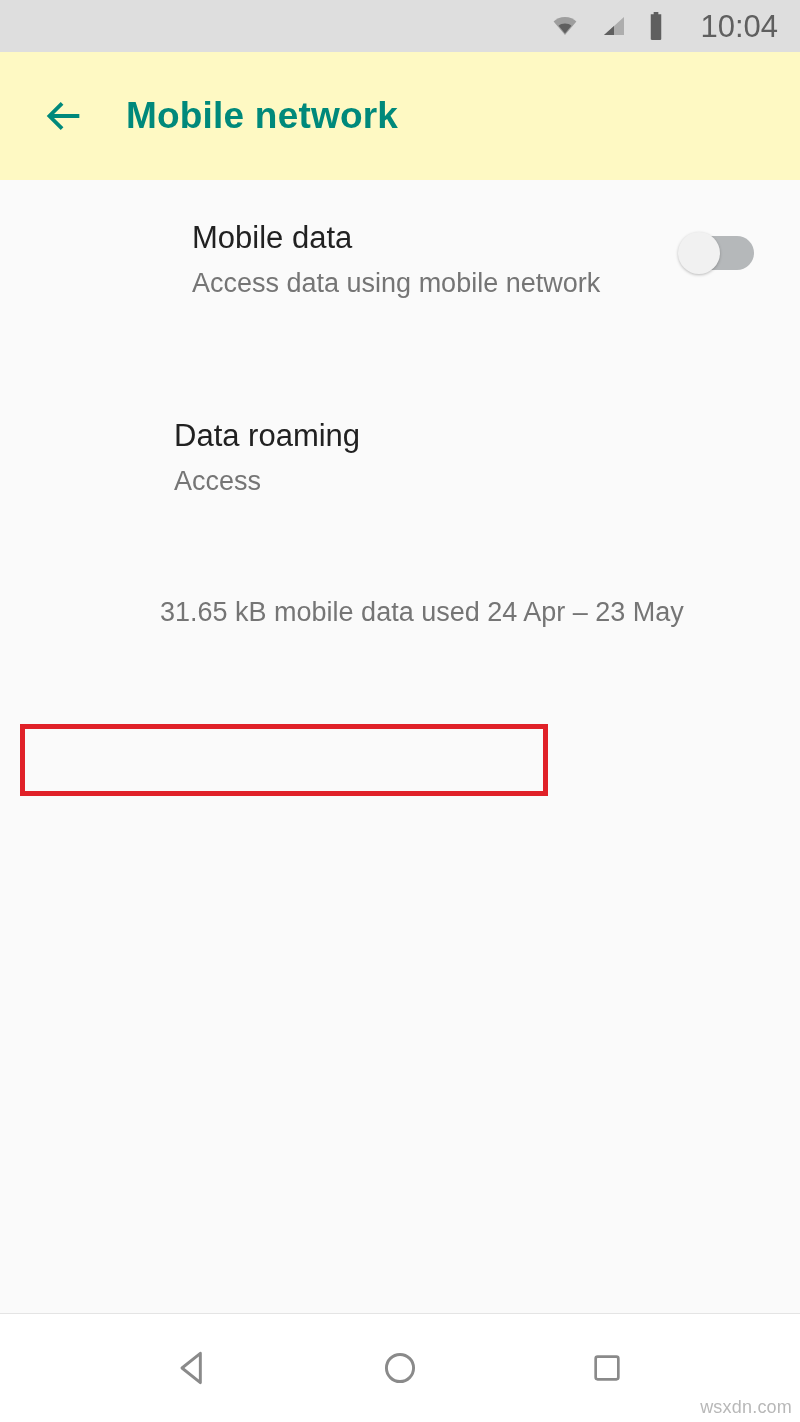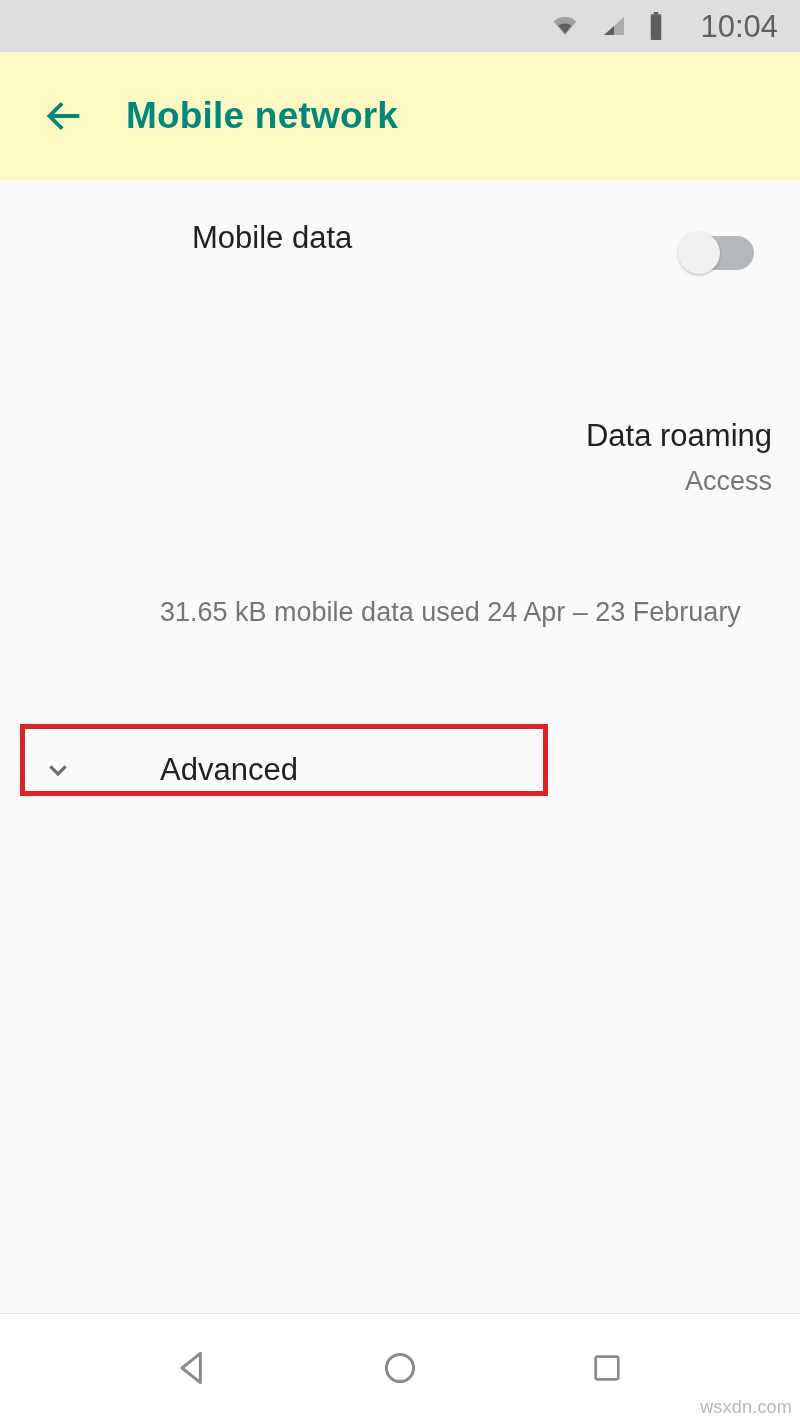--- a/index.html
+++ b/index.html
@@ -106,21 +106,21 @@
   .pref-summary {
     font-size: 27px;
     color: #757575;
     line-height: 1.28;
     margin-top: 13px;
     letter-spacing: 0px;
   }
 
   
   #row-mobile-data { position: absolute; top: 42px; left: 0; right: 16px; margin-left: 32px; }
-  #row-data-roaming { position: absolute; top: 240px; left: 14px; right: 0; text-align: right; }
+  #row-data-roaming { position: absolute; top: 240px; left: 14px; right: 0; }
   #row-data-usage { position: absolute; top: 402px; left: 0; right: 0; }
 
   
   .switch {
     width: 78px;
     height: 40px;
     position: relative;
     flex: 0 0 auto;
     margin-top: 10px;
     margin-left: 20px;
@@ -249,48 +249,41 @@
     </svg>
   </div>
   <div class="app-title">Mobile network</div>
 </div>
 
 <div class="content">
 
   <div class="pref-row" id="row-mobile-data">
     <div class="pref-text">
       <div class="pref-title">Mobile data</div>
+      <div class="pref-summary">Access data using mobile network</div>
     </div>
     <div class="switch">
       <div class="track"></div>
       <div class="knob"></div>
     </div>
   </div>
 
   <div class="pref-row" id="row-data-roaming">
     <div class="pref-text">
       <div class="pref-title">Data roaming</div>
       <div class="pref-summary">Access</div>
     </div>
   </div>
 
   <div class="pref-row" id="row-data-usage">
     <div class="pref-text">
-      <div class="pref-summary">31.65 kB mobile data used 24 Apr – 23 February</div>
+      <div class="pref-summary">31.65 kB mobile data used 24 Apr – 23 May</div>
     </div>
   </div>
 
-  <div id="row-advanced">
-    <span class="chev-wrap">
-      <svg viewBox="0 0 24 24">
-        <path d="M7.4 8.6 12 13.2l4.6-4.6 1.6 1.6-6.2 6.2-6.2-6.2z" fill="#6E6E6E"></path>
-      </svg>
-    </span>
-    <span class="advanced-label">Advanced</span>
-  </div>
 
   <div class="annotation-box"></div>
 
 </div>
 
 <div class="nav-bar">
   <div class="nav-btn">
     <svg width="44" height="44" viewBox="0 0 24 24">
       <path d="M16 4 6 12l10 8z" fill="none" stroke="#8A8A8A" stroke-width="1.6" stroke-linejoin="round"></path>
     </svg>

